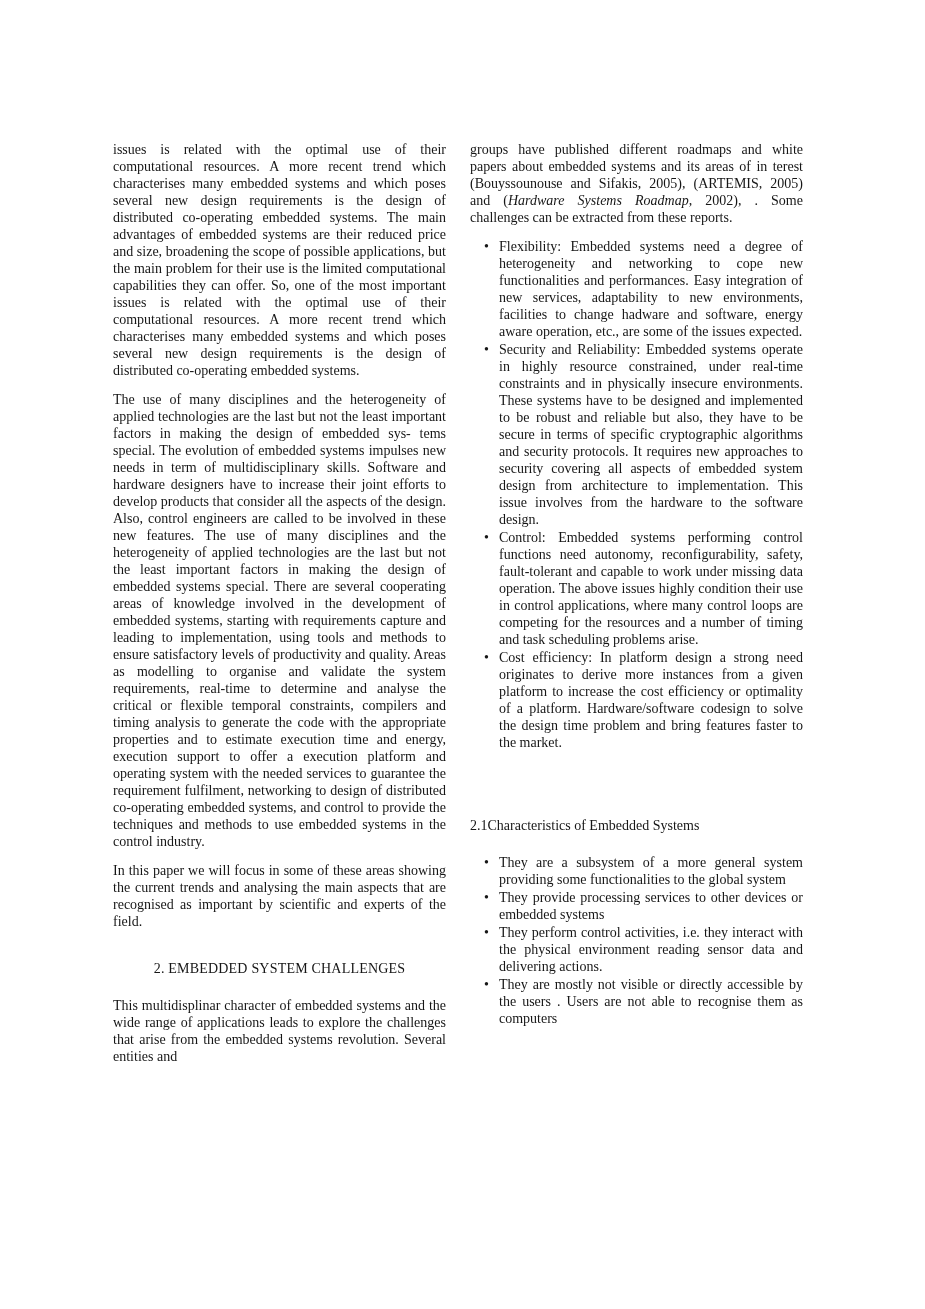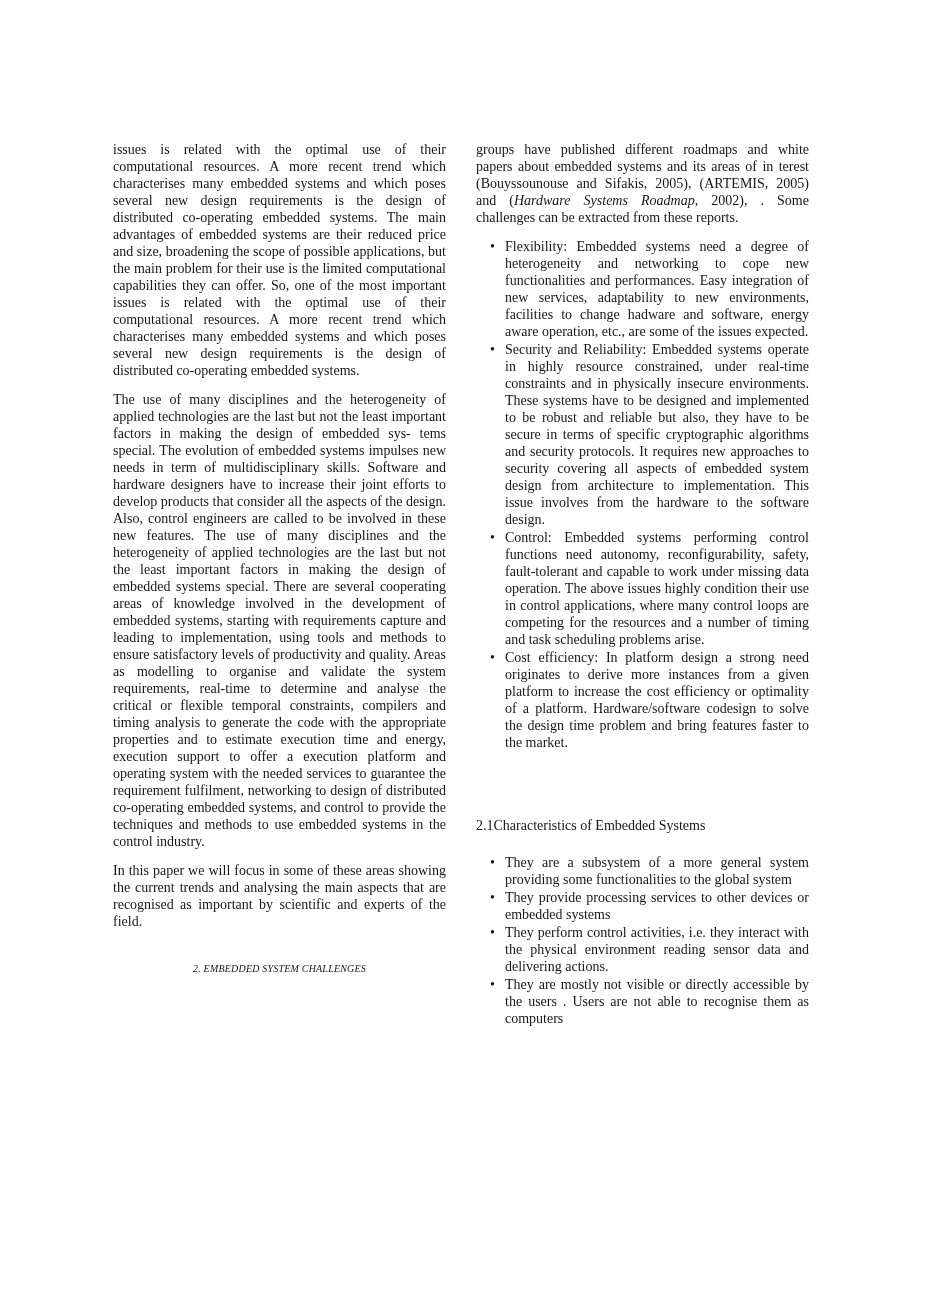--- a/index.html
+++ b/index.html
@@ -10,31 +10,30 @@
     height: 1309px;
     margin: 0 auto;
     background: #ffffff;
     color: #161616;
     font-family: "Liberation Serif", serif;
     font-size: 14px;
     line-height: 17px;
     padding: 141px 110px 40px 113px;
     overflow: hidden;
   }
-  .columns { display: flex; gap: 30px; }
+  .columns { display: flex; gap: 24px; }
   .col { width: 333px; text-align: justify; }
   p.para { margin: 0 0 12px 0; }
   p.para:last-child { margin-bottom: 0; }
   .section-heading {
-    font-size: 10px;
+    font-size: 14px;
     font-weight: normal;
     text-align: center;
     letter-spacing: 0.2px;
     margin: 30px 0 20px 0;
-    font-style: italic;
   }
   .subsection-heading {
     font-size: 14px;
     font-weight: normal;
     margin: 66px 0 20px 0;
     text-align: left;
   }
   .subsection-heading .subsec-num { font-style: normal; }
   .subsection-heading .subsec-title { }
   ul.bullets { list-style: none; margin: 6px 0 0 14px; }
@@ -56,20 +55,21 @@
 <body>
 
 <div class="page">
   <div class="columns">
 
     <div class="col">
       <p class="para">issues is related with the optimal use of their computational resources. A more recent trend which characterises many embedded systems and which poses several new design requirements is the design of distributed co-operating embedded systems. The main advantages of embedded systems are their reduced price and size, broadening the scope of possible applications, but the main problem for their use is the limited computational capabilities they can offer. So, one of the most important issues is related with the optimal use of their computational resources. A more recent trend which characterises many embedded systems and which poses several new design requirements is the design of distributed co-operating embedded systems.</p>
       <p class="para">The use of many disciplines and the heterogeneity of applied technologies are the last but not the least important factors in making the design of embedded sys- tems special. The evolution of embedded systems impulses new needs in term of multidisciplinary skills. Software and hardware designers have to increase their joint efforts to develop products that consider all the aspects of the design. Also, control engineers are called to be involved in these new features. The use of many disciplines and the heterogeneity of applied technologies are the last but not the least important factors in making the design of embedded systems special. There are several cooperating areas of knowledge involved in the development of embedded systems, starting with requirements capture and leading to implementation, using tools and methods to ensure satisfactory levels of productivity and quality. Areas as modelling to organise and validate the system requirements, real-time to determine and analyse the critical or flexible temporal constraints, compilers and timing analysis to generate the code with the appropriate properties and to estimate execution time and energy, execution support to offer a execution platform and operating system with the needed services to guarantee the requirement fulfilment, networking to design of distributed co-operating embedded systems, and control to provide the techniques and methods to use embedded systems in the control industry.</p>
       <p class="para">In this paper we will focus in some of these areas showing the current trends and analysing the main aspects that are recognised as important by scientific and experts of the field.</p>
       <h2 class="section-heading">2. EMBEDDED SYSTEM CHALLENGES</h2>
+      <p class="para">This multidisplinar character of embedded systems and the wide range of applications leads to explore the challenges that arise from the embedded systems revolution. Several entities and</p>
     </div>
 
     <div class="col">
       <p class="para"><span>groups have published different roadmaps and white papers about embedded systems and its areas of in terest (Bouyssounouse and Sifakis, 2005), (ARTEMIS, 2005) and (</span><span class="italic">Hardware Systems Roadmap</span><span>, 2002), . Some challenges can be extracted from these reports.</span></p>
 
       <ul class="bullets">
         <li>Flexibility: Embedded systems need a degree of heterogeneity and networking to cope new functionalities and performances. Easy integration of new services, adaptability to new environments, facilities to change hadware and software, energy aware operation, etc., are some of the issues expected.</li>
         <li>Security and Reliability: Embedded systems operate in highly resource constrained, under real-time constraints and in physically insecure environments. These systems have to be designed and implemented to be robust and reliable but also, they have to be secure in terms of specific cryptographic algorithms and security protocols. It requires new approaches to security covering all aspects of embedded system design from architecture to implementation. This issue involves from the hardware to the software design.</li>
         <li>Control: Embedded systems performing control functions need autonomy, reconfigurability, safety, fault-tolerant and capable to work under missing data operation. The above issues highly condition their use in control applications, where many control loops are competing for the resources and a number of timing and task scheduling problems arise.</li>
         <li>Cost efficiency: In platform design a strong need originates to derive more instances from a given platform to increase the cost efficiency or optimality of a platform. Hardware/software codesign to solve the design time problem and bring features faster to the market.</li>

